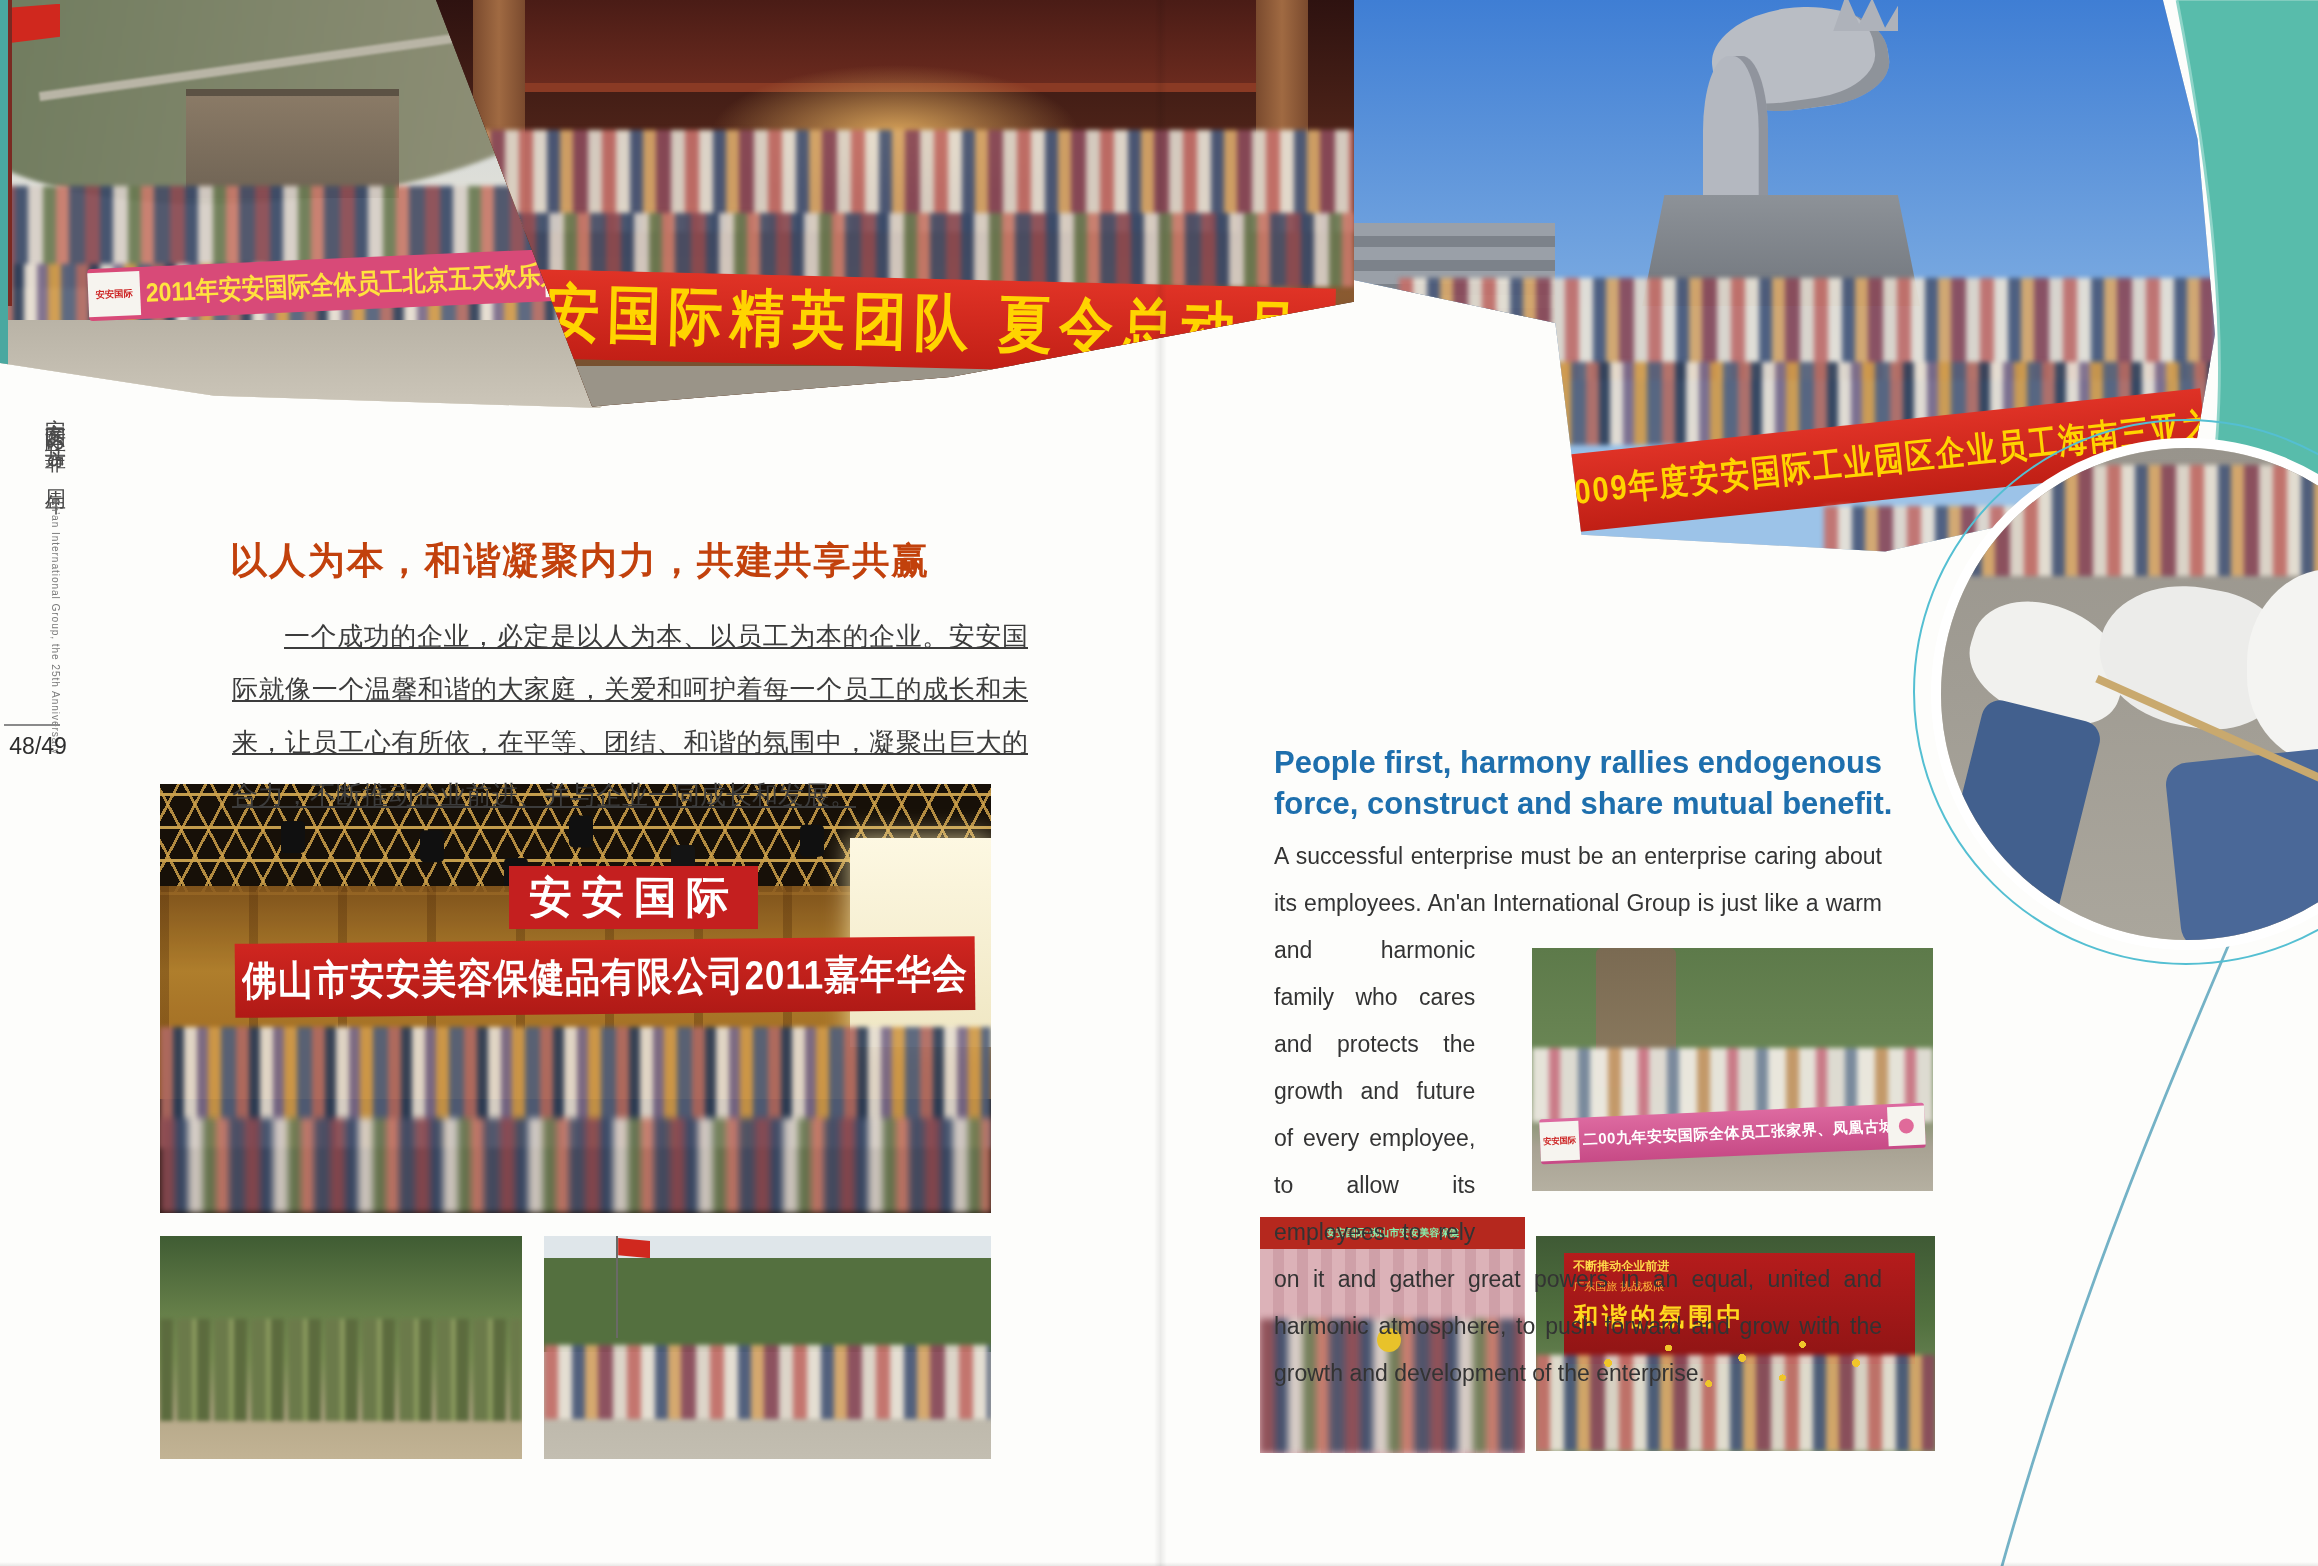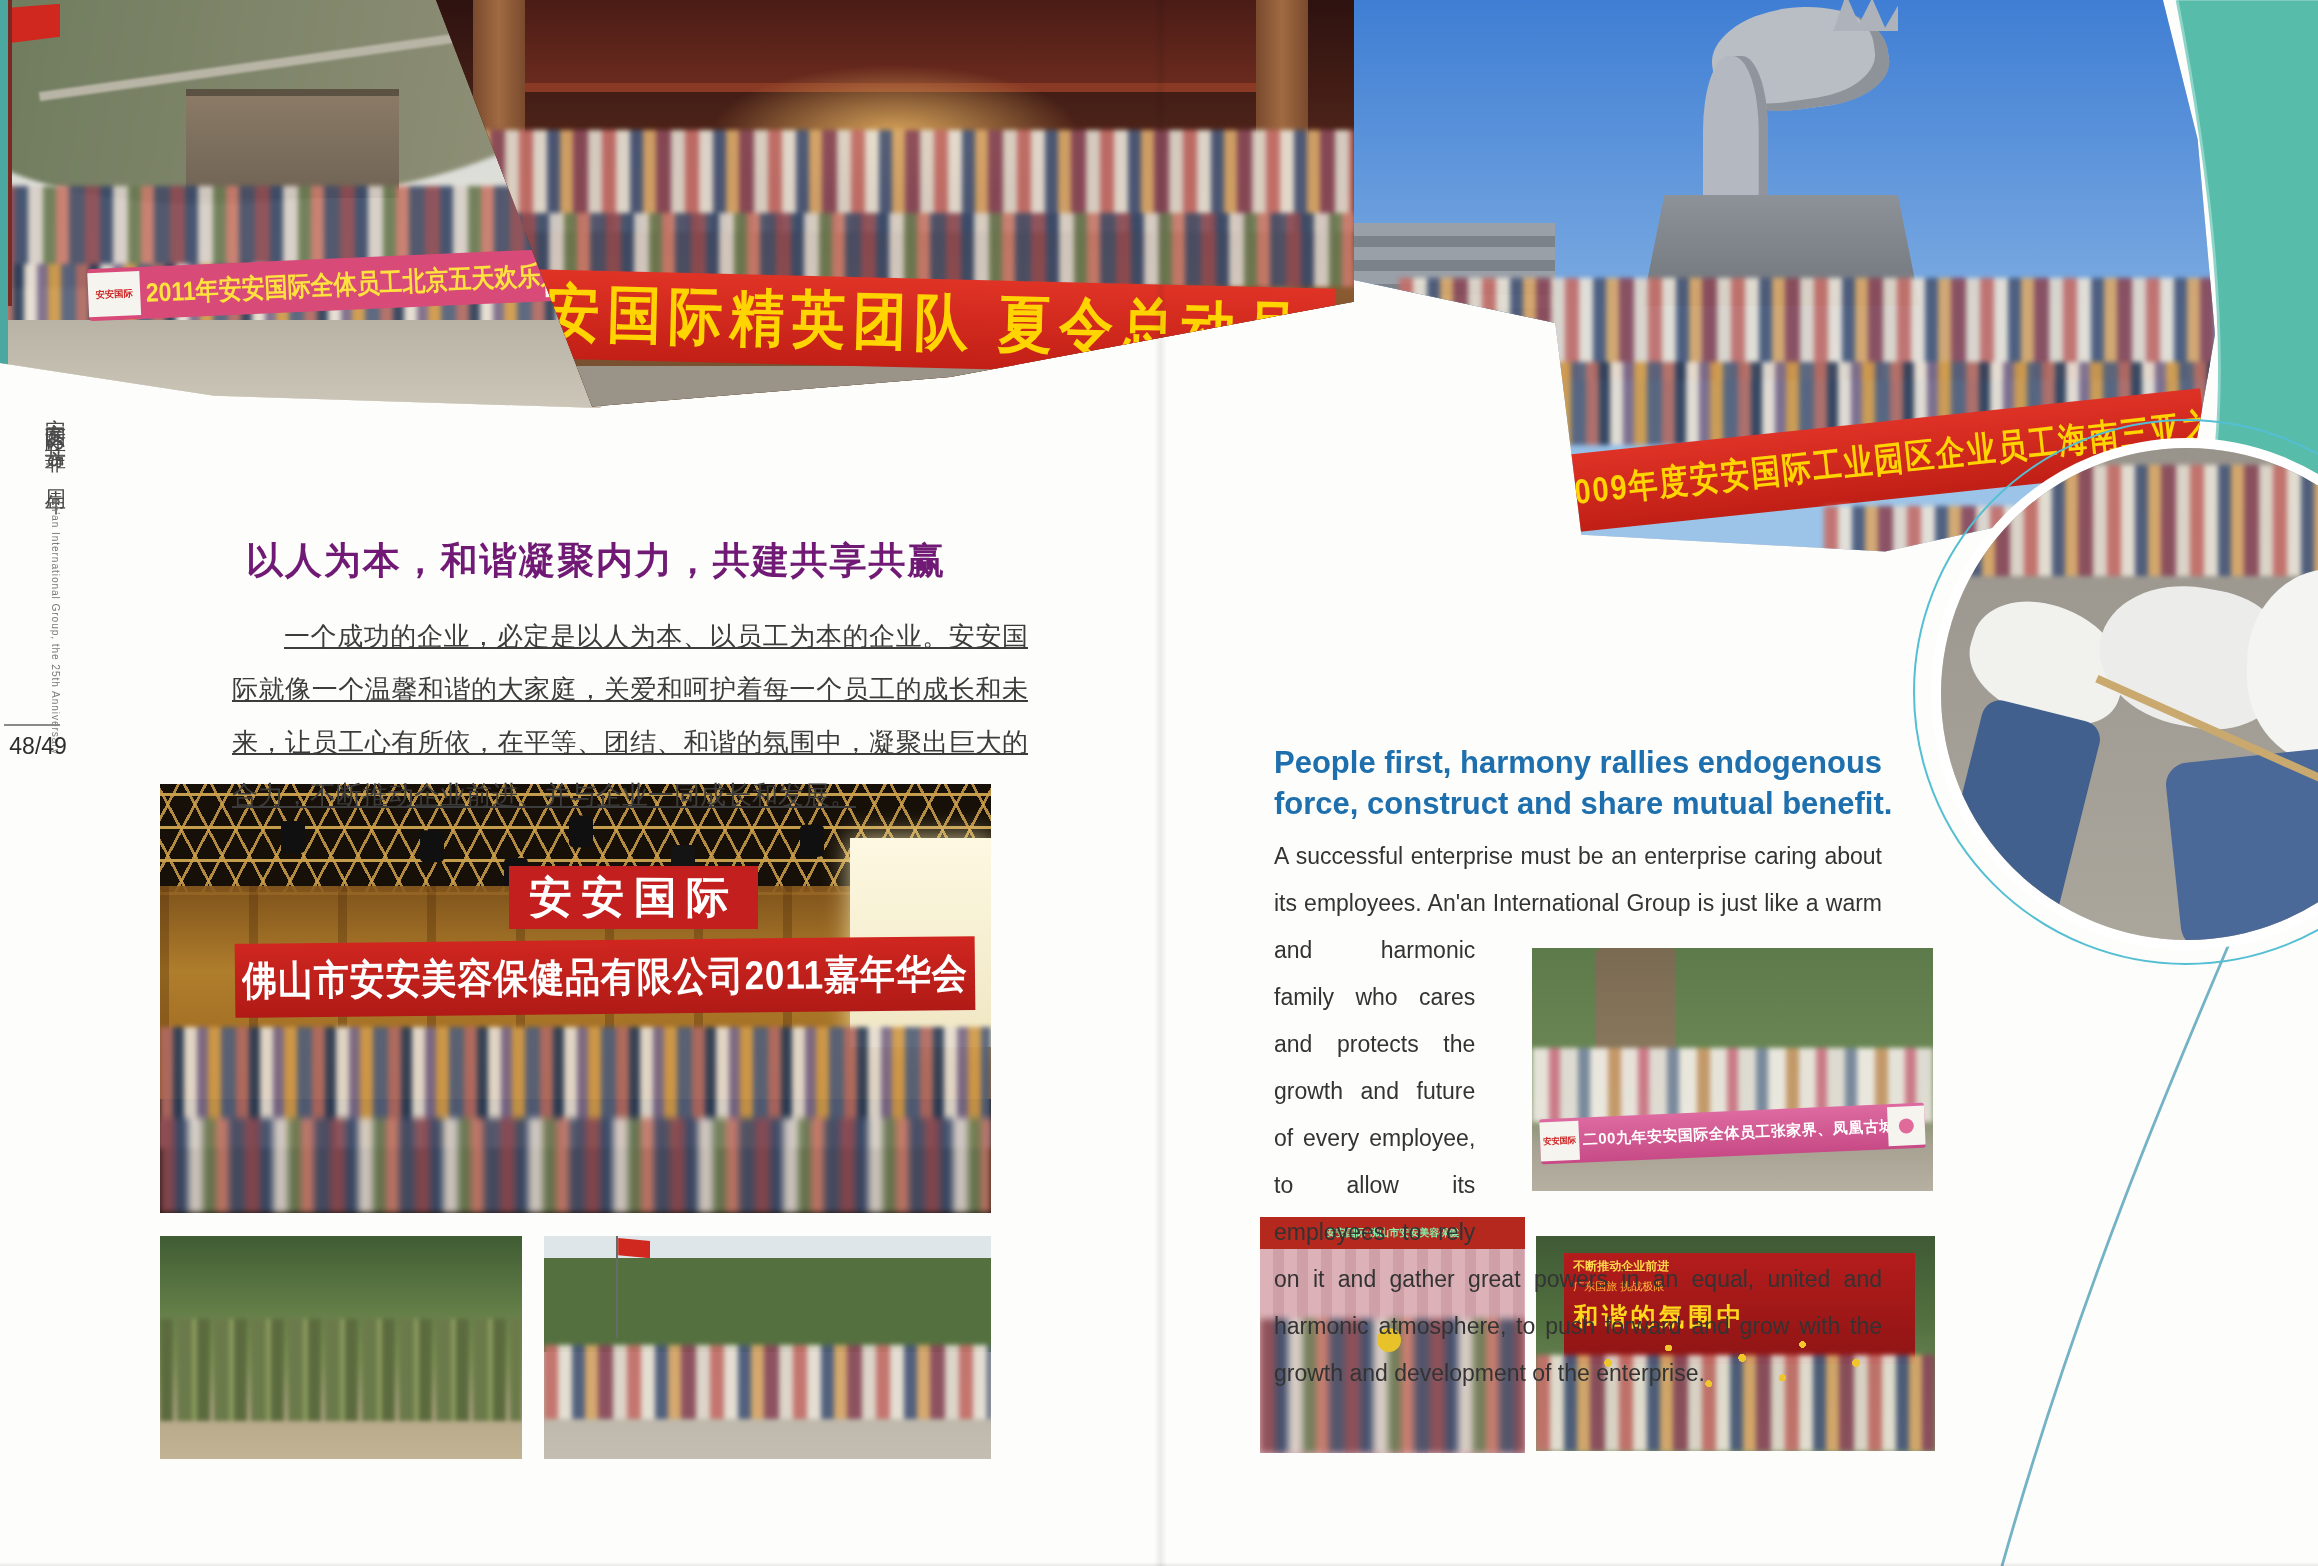--- a/index.html
+++ b/index.html
@@ -115,21 +115,21 @@
     <div class="abs" style="left:139px;top:306px;width:390px;height:8.3px;background:#c9a96e;transform:rotate(24deg);"></div>
   </div>
 
   <div class="abs vtext" style="left:41px;top:401px;height:519px;z-index:6;">
     <span style="font-size:21.3px;letter-spacing:4.6px;color:#4a4a4a;">安安国际  芳菲25周年</span>
     <span style="font-size:10.2px;letter-spacing:0.9px;color:#7a7a7a;margin-top:13px;display:inline-block;">An'an International Group, the 25th Anniversary</span>
   </div>
   <div class="abs" style="left:3.7px;top:724px;width:56px;height:1.9px;background:#8a8a8a;z-index:6;"></div>
   <div class="abs" style="left:9.3px;top:733px;font-size:23px;color:#2e2e2e;z-index:6;">48/49</div>
 
-  <div class="abs heading-zh" style="left:230px;top:536px;color:#701a75;z-index:6;margin-left:16px;">以人为本，和谐凝聚内力，共建共享共赢</div>
+  <div class="abs heading-zh" style="left:230px;top:536px;color:#c2410c;z-index:6;">以人为本，和谐凝聚内力，共建共享共赢</div>
   <div class="abs para-zh" style="left:232px;top:610px;width:796px;z-index:6;">一个成功的企业，必定是以人为本、以员工为本的企业。安安国际就像一个温馨和谐的大家庭，关爱和呵护着每一个员工的成长和未来，让员工心有所依，在平等、团结、和谐的氛围中，凝聚出巨大的合力，不断推动企业前进、并与企业一同成长和发展。</div>
 
   <div class="photo" style="left:160px;top:784px;width:831px;height:429px;z-index:4;background:#171008;">
     <div class="abs truss" style="left:0;top:0;width:100%;height:111px;"></div>
     <div class="abs" style="left:121px;top:37px;width:24px;height:32px;background:#101010;border-radius:4.6px;
                 box-shadow:139px 9.3px #101010,288px -5.6px #101010,390px 24px #141414,519px 3.7px #101010,594px 28px #141414,223px 37px #101010;"></div>
     <div class="abs goldwall" style="left:0;top:102px;width:100%;height:213px;opacity:.9;"></div>
     <div class="abs" style="left:83%;top:54px;width:17%;height:209px;background:linear-gradient(#fdf8e2,#efe6c2);box-shadow:0 0 24px rgba(255,240,180,.8);"></div>
     <div class="banner" style="left:42%;top:82px;width:30%;height:63px;background:#c41f1f;">
       <span class="btext" style="font-size:43px;color:#fff;letter-spacing:9.3px;">安安国际</span>

